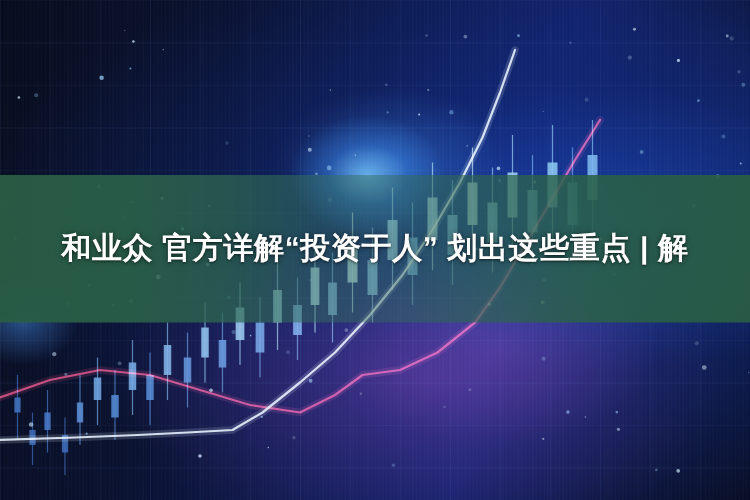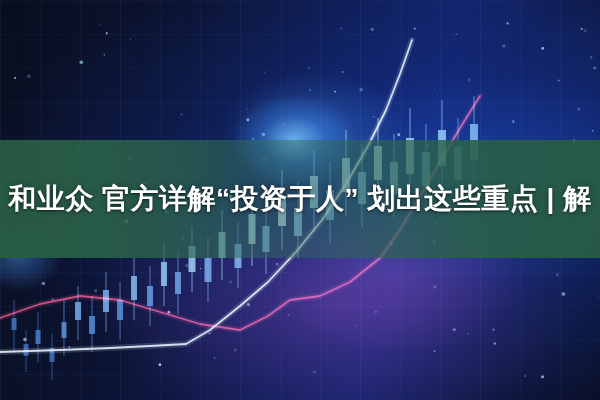--- a/index.html
+++ b/index.html
@@ -97,21 +97,21 @@
     height: 118px;
     display: flex;
     flex-direction: column;
     align-items: center;
     justify-content: center;
     gap: 6px;
     text-align: center;
   }
   .headline-line {
     color: #ffffff;
-    font-size: 28px;
+    font-size: 24px;
     font-weight: bold;
     line-height: 30px;
     letter-spacing: 0.5px;
     white-space: nowrap;
     text-shadow: 0 1px 2px rgba(0,0,0,0.55), 0 0 6px rgba(0,0,0,0.35);
   }
 </style>
 </head>
 <body>
 

